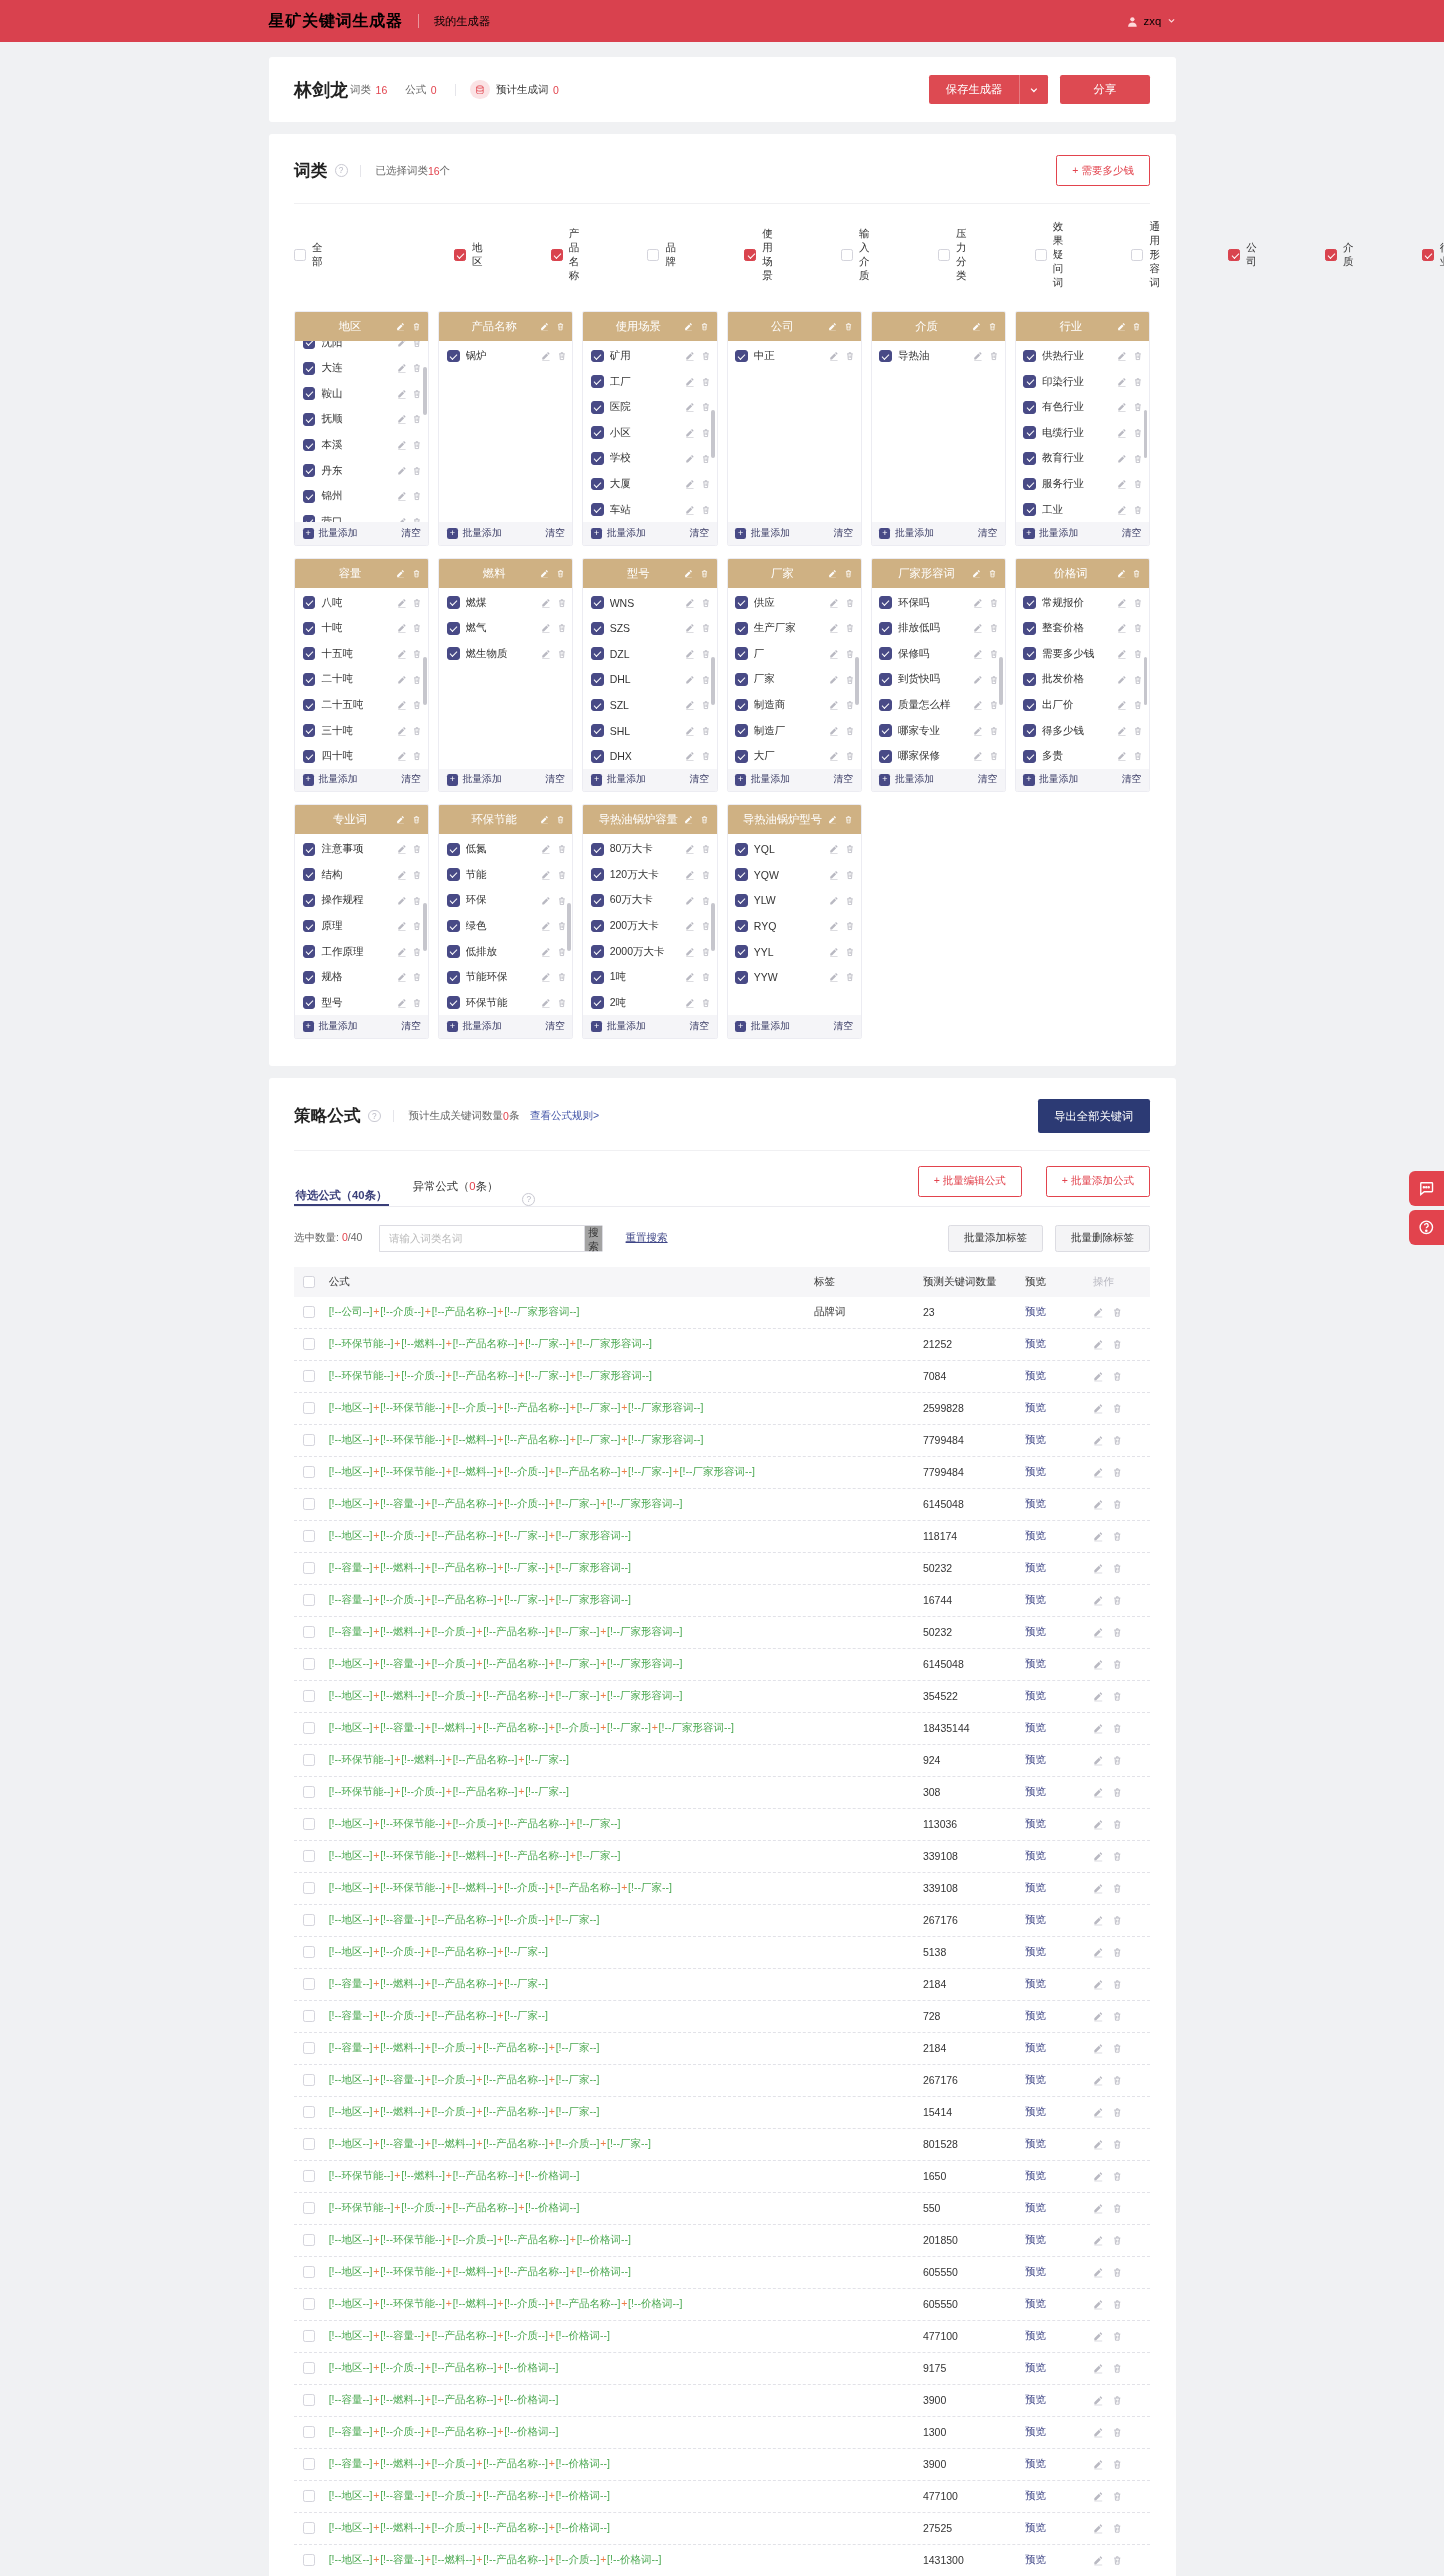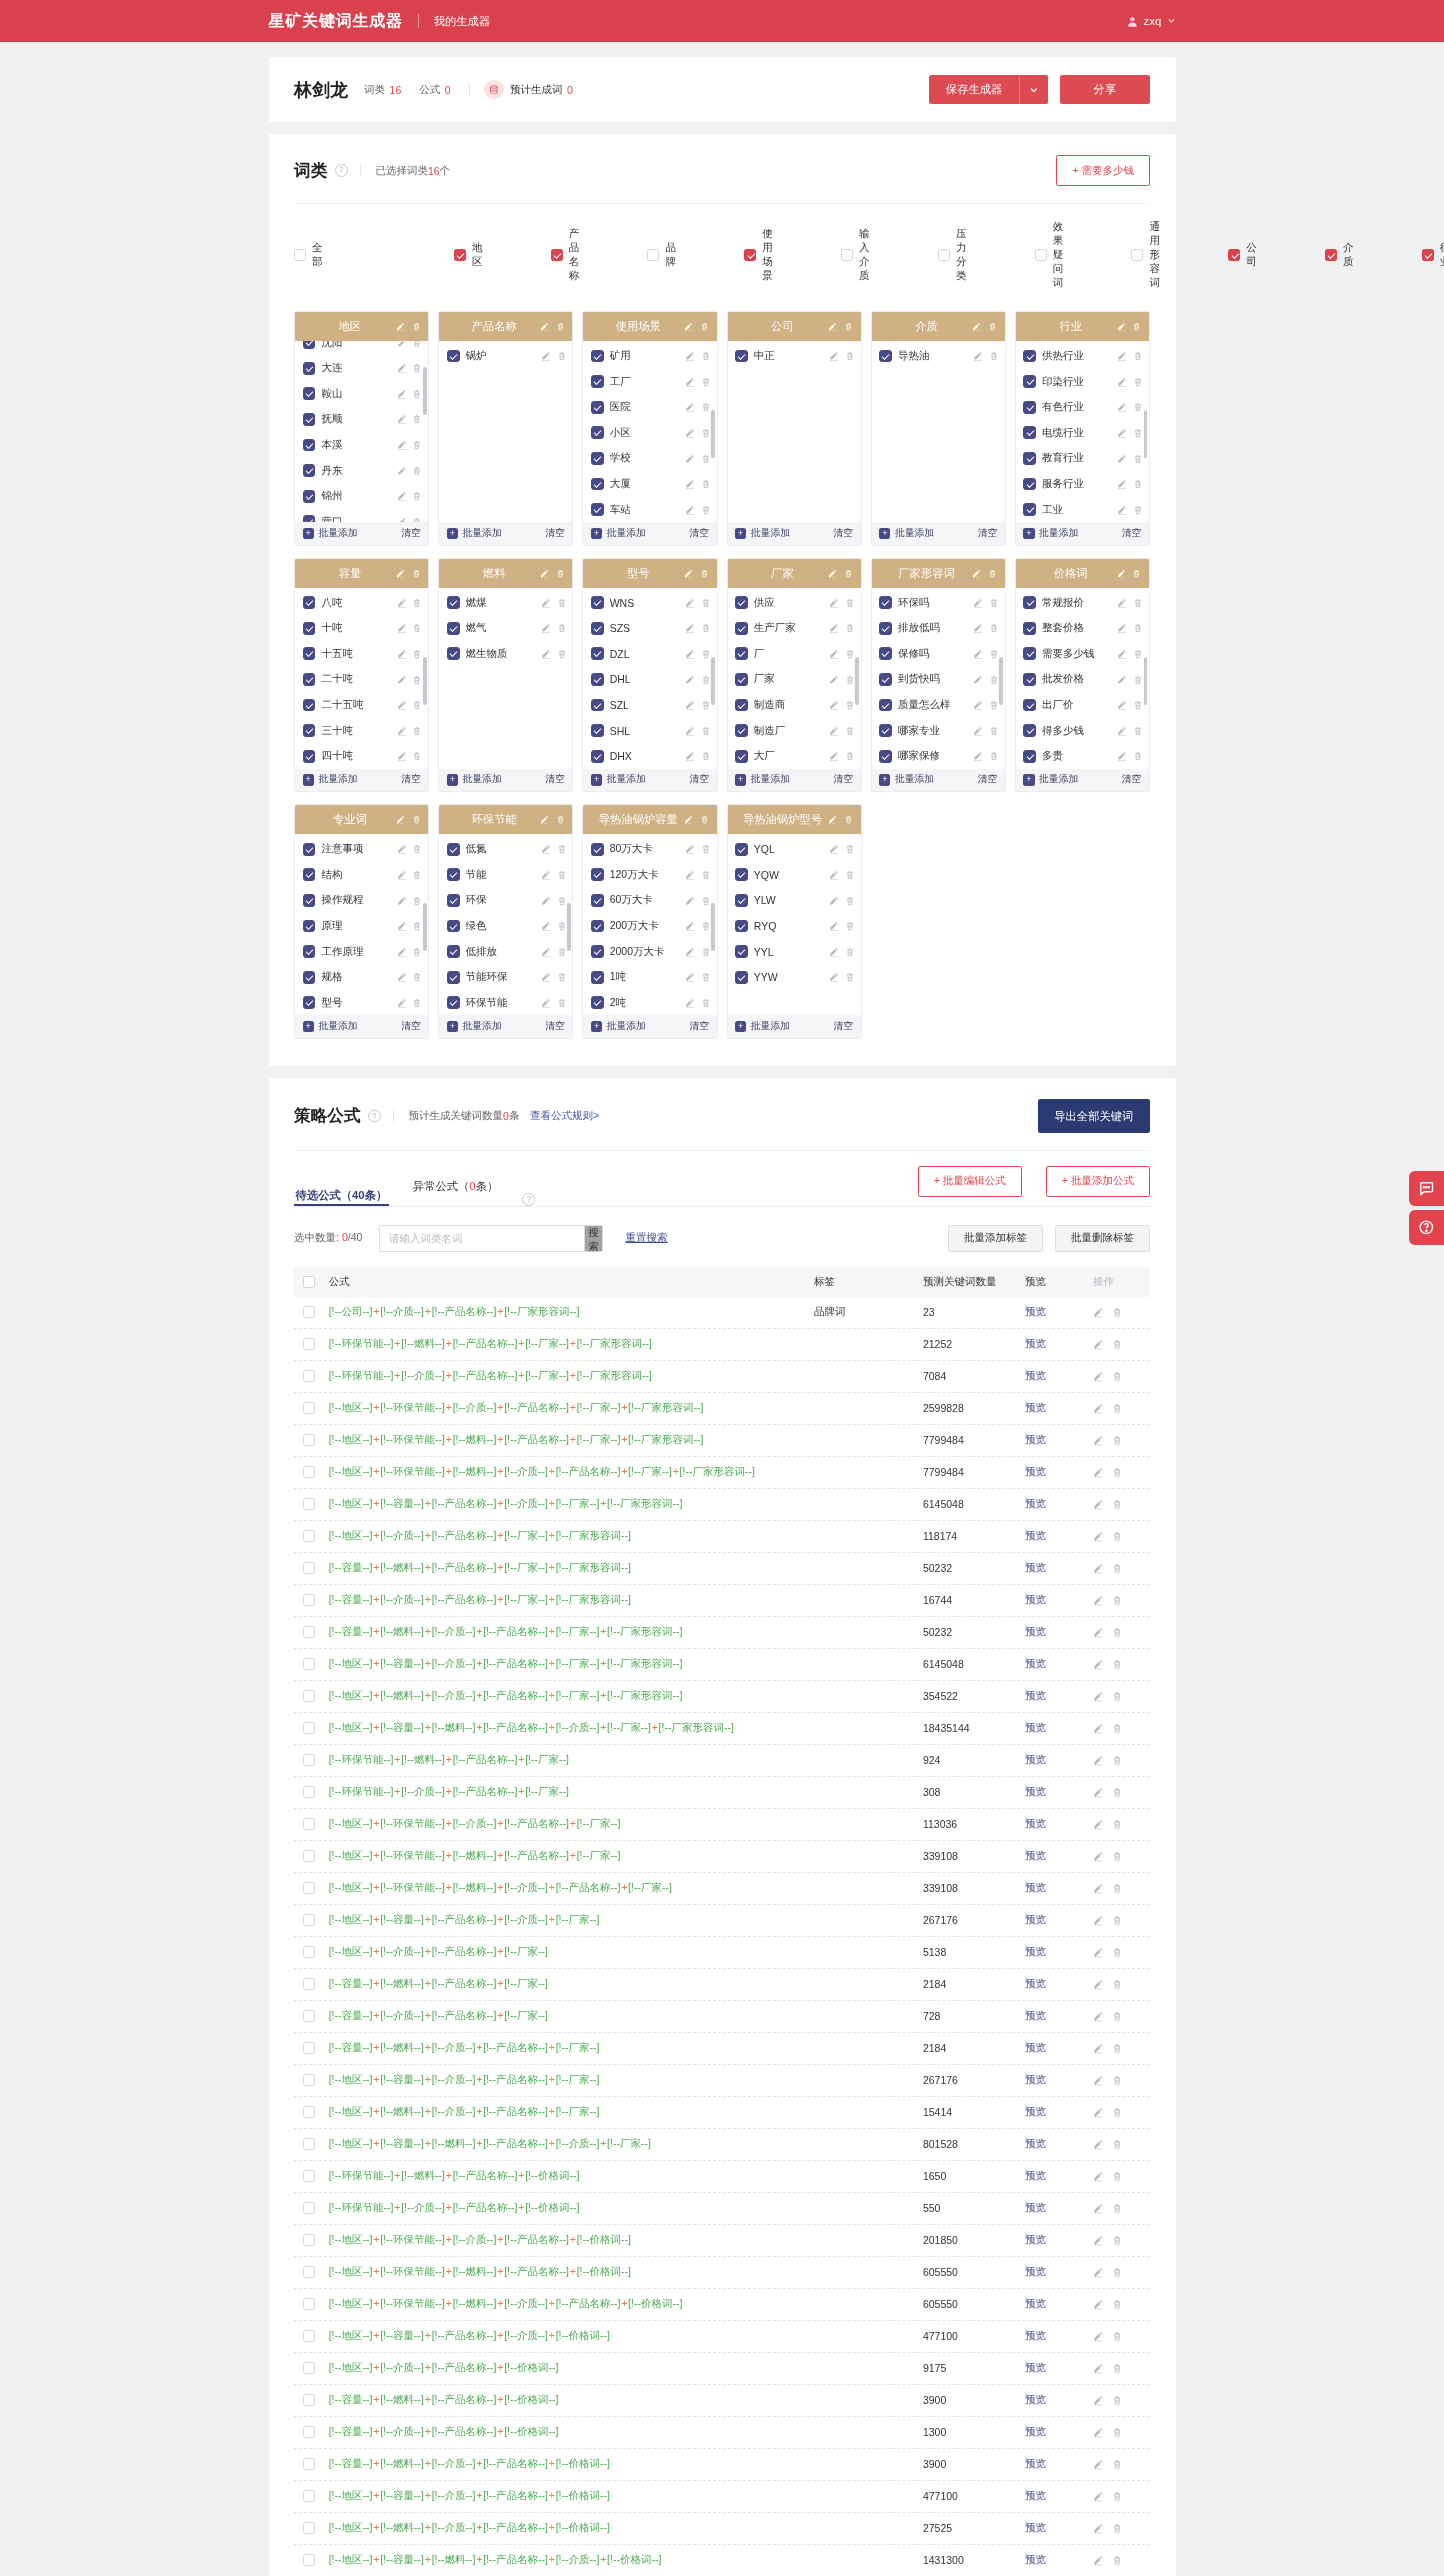--- a/index.html
+++ b/index.html
@@ -2,32 +2,32 @@
 <html style="font-size:12px"><head>
 <meta charset="utf-8">
 <style>
   * { margin:0; padding:0; box-sizing:border-box; }
   html,body { background:#f0f1f3; font-family:"Liberation Sans","DejaVu Sans",sans-serif; }
   body { width:1444px; min-height:2576px; position:relative; overflow:hidden; }
   .container { width:907px; margin:0 auto; }
 
   
   .topbar { height:42px; background:#d9414e; }
-  .topbar-inner { width:907px; margin:0 auto; height:100%; display:flex; align-items:center; color:#ffffff; }
+  .topbar-inner { width:907px; margin:0 auto; height:100%; display:flex; align-items:center; color:#000000; }
   .logo { font-size:16px; font-weight:bold; letter-spacing:0.8px; }
   .top-sep { width:0.8px; height:13.5px; background:rgba(255,255,255,.45); margin:0 15px; }
   .top-nav { font-size:11.3px; cursor:pointer; }
   .top-user { margin-left:auto; display:flex; align-items:center; gap:5.3px; cursor:pointer; }
   .top-user .uname { font-size:11.3px; }
   .icon { display:inline-flex; align-items:center; justify-content:center; }
 
   
   .card { background:#fff; border-radius:3px; }
   .titlebar { margin-top:15px; padding:18px 25.6px; display:flex; align-items:center; }
-  .gen-name { font-size:18px; font-weight:bold; color:#222; margin-right:16px; }
+  .gen-name { font-size:18px; font-weight:bold; color:#222; margin-right:2px; }
   .stat { font-size:10.5px; color:#666; margin-right:18px; display:flex; align-items:center; }
   .stat b { color:#e2434d; font-weight:normal; margin-left:4.5px; }
   .vsep { width:0.8px; height:12px; background:#e5e5ea; margin:0 15px 0 0; }
   .db-badge { width:19.6px; height:19.6px; border-radius:50%; background:#fbe3e5; display:flex; align-items:center; justify-content:center; margin-right:6px; }
   .estimate { font-size:10.5px; color:#333; display:flex; align-items:center; }
   .estimate b { color:#e2434d; font-weight:normal; margin-left:4.5px; }
   .title-btns { margin-left:auto; display:flex; align-items:center; }
   .btn-red { background:#dd4a52; color:#fff; border:none; border-radius:2.3px; font-size:11.3px; cursor:pointer; font-family:inherit;margin-left:40px; }
   .save-btn { display:flex; align-items:stretch; overflow:hidden; border-radius:2.3px; }
   .save-main { padding:0 16.6px; line-height:29px; }

